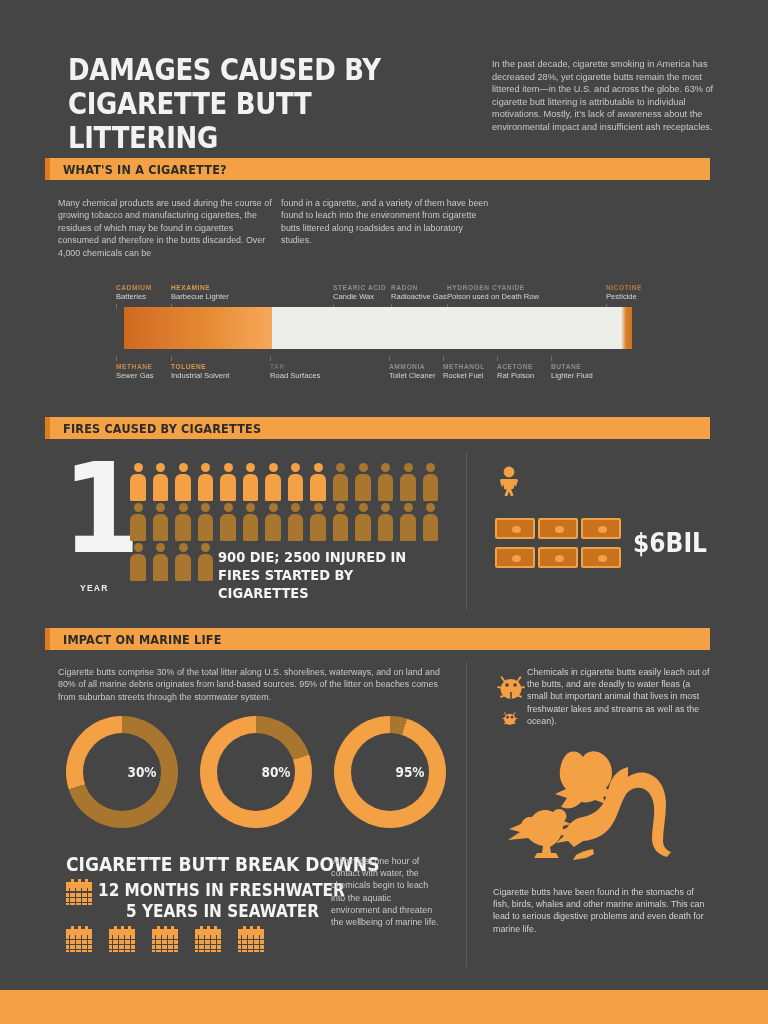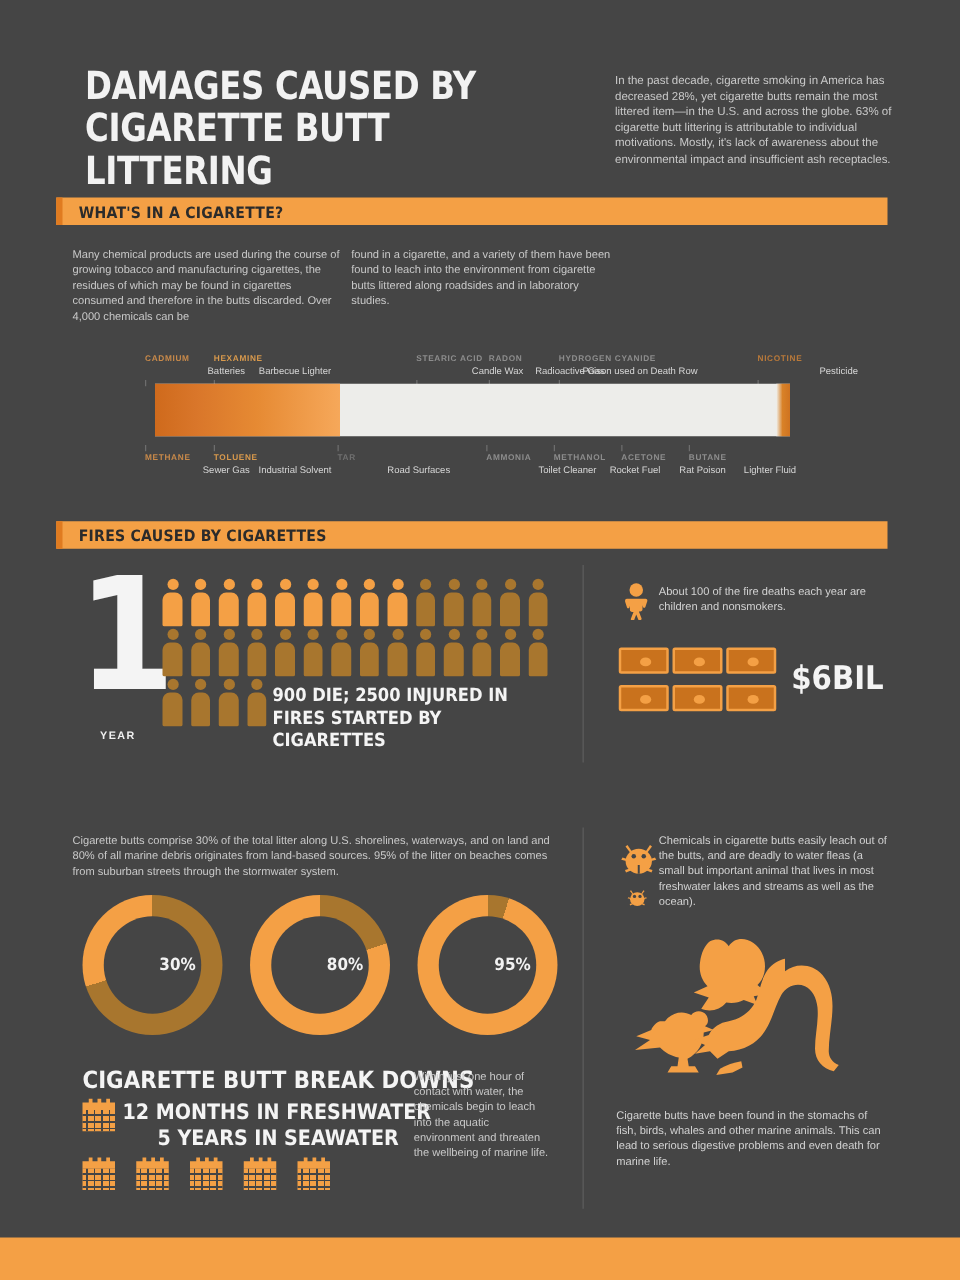--- a/index.html
+++ b/index.html
@@ -45,21 +45,21 @@
 
   
   .col-a{ position:absolute; left:58px; top:197px; width:215px;
           font-size:8.9px; line-height:12.4px; color:#c9c9c9; }
   .col-b{ position:absolute; left:281px; top:197px; width:215px;
           font-size:8.9px; line-height:12.4px; color:#c9c9c9; }
 
   .chem{ position:absolute; width:130px; }
   .chem .name{ font-size:6.6px; font-weight:bold; letter-spacing:0.55px;
                text-transform:uppercase; line-height:9px; }
-  .chem .use{ font-size:7.6px; color:#d6d6d6; line-height:10px;text-align:center; }
+  .chem .use{ font-size:7.6px; color:#d6d6d6; line-height:10px; }
   .chem .tick{ position:absolute; left:0; width:1px; background:#6d6d6d; }
 
   .cigbar{ position:absolute; left:124px; top:307px; width:508px; height:42px;
            background:#ededea; }
   .cigbar .filter{ position:absolute; left:0; top:0; width:148px; height:100%;
            background:linear-gradient(to right,#cf6a1c 0%,#d9762a 22%,#e68a33 55%,#f6a85a 100%); }
   .cigbar .tip{ position:absolute; right:0; top:0; width:11px; height:100%;
            background:linear-gradient(to right,#f0f0ec 0%,#d98228 45%,#cf7320 100%); }
 
   
@@ -385,25 +385,27 @@
   <div class="fires-caption">900 DIE; 2500 INJURED IN FIRES STARTED BY CIGARETTES</div>
 
   <div class="vdiv" id="vdiv1"></div>
 
   <div class="kid-icon">
     <svg viewBox="0 0 24 30" width="24" height="30">
       <circle cx="12" cy="6" r="5.4" fill="#f4a045"></circle>
       <path d="M4.5 13h15c1 0 1.6 .9 1.3 1.9l-1.5 4.6c-.3.9-1.6.9-1.9 0l-.4-1.4v3.2c0 1-.8 1.8-1.8 1.8h-1.1l2.1 5.4c.3.9-.4 1.8-1.4 1.8-.6 0-1.1-.4-1.3-1L12 25.5l-1.6 4.3c-.2.6-.7 1-1.3 1-1 0-1.7-.9-1.4-1.8l2.1-5.4H8.7c-1 0-1.8-.8-1.8-1.8v-3.2l-.4 1.4c-.3.9-1.6.9-1.9 0l-1.5-4.6C2.9 13.9 3.5 13 4.5 13z" fill="#f4a045"></path>
     </svg>
   </div>
-  <div class="kid-note">About 100 of the fire deaths each year are children and nonsmokers.</div>
 
   <div class="money" id="money"><span class="bill"></span><span class="bill"></span><span class="bill"></span><span class="bill"></span><span class="bill"></span><span class="bill"></span></div>
   <div class="sixbil">$6BIL</div>
 
+  <div class="secbar" id="bar-marine">
+    <span>IMPACT ON MARINE LIFE</span>
+  </div>
   <div class="marine-intro">Cigarette butts comprise 30% of the total litter along U.S. shorelines, waterways, and on land and 80% of all marine debris originates from land-based sources. 95% of the litter on beaches comes from suburban streets through the stormwater system.</div>
 
   <div class="donuts" id="donuts">
       <div class="donut" style="background: conic-gradient(rgb(168, 118, 46) 0%, rgb(168, 118, 46) 70%, rgb(244, 160, 69) 70%, rgb(244, 160, 69) 100%);">
         <div class="hole">
           <span>30%</span>
         </div>
       </div>
       <div class="donut" style="background: conic-gradient(rgb(168, 118, 46) 0%, rgb(168, 118, 46) 20%, rgb(244, 160, 69) 20%, rgb(244, 160, 69) 100%);">
         <div class="hole">

